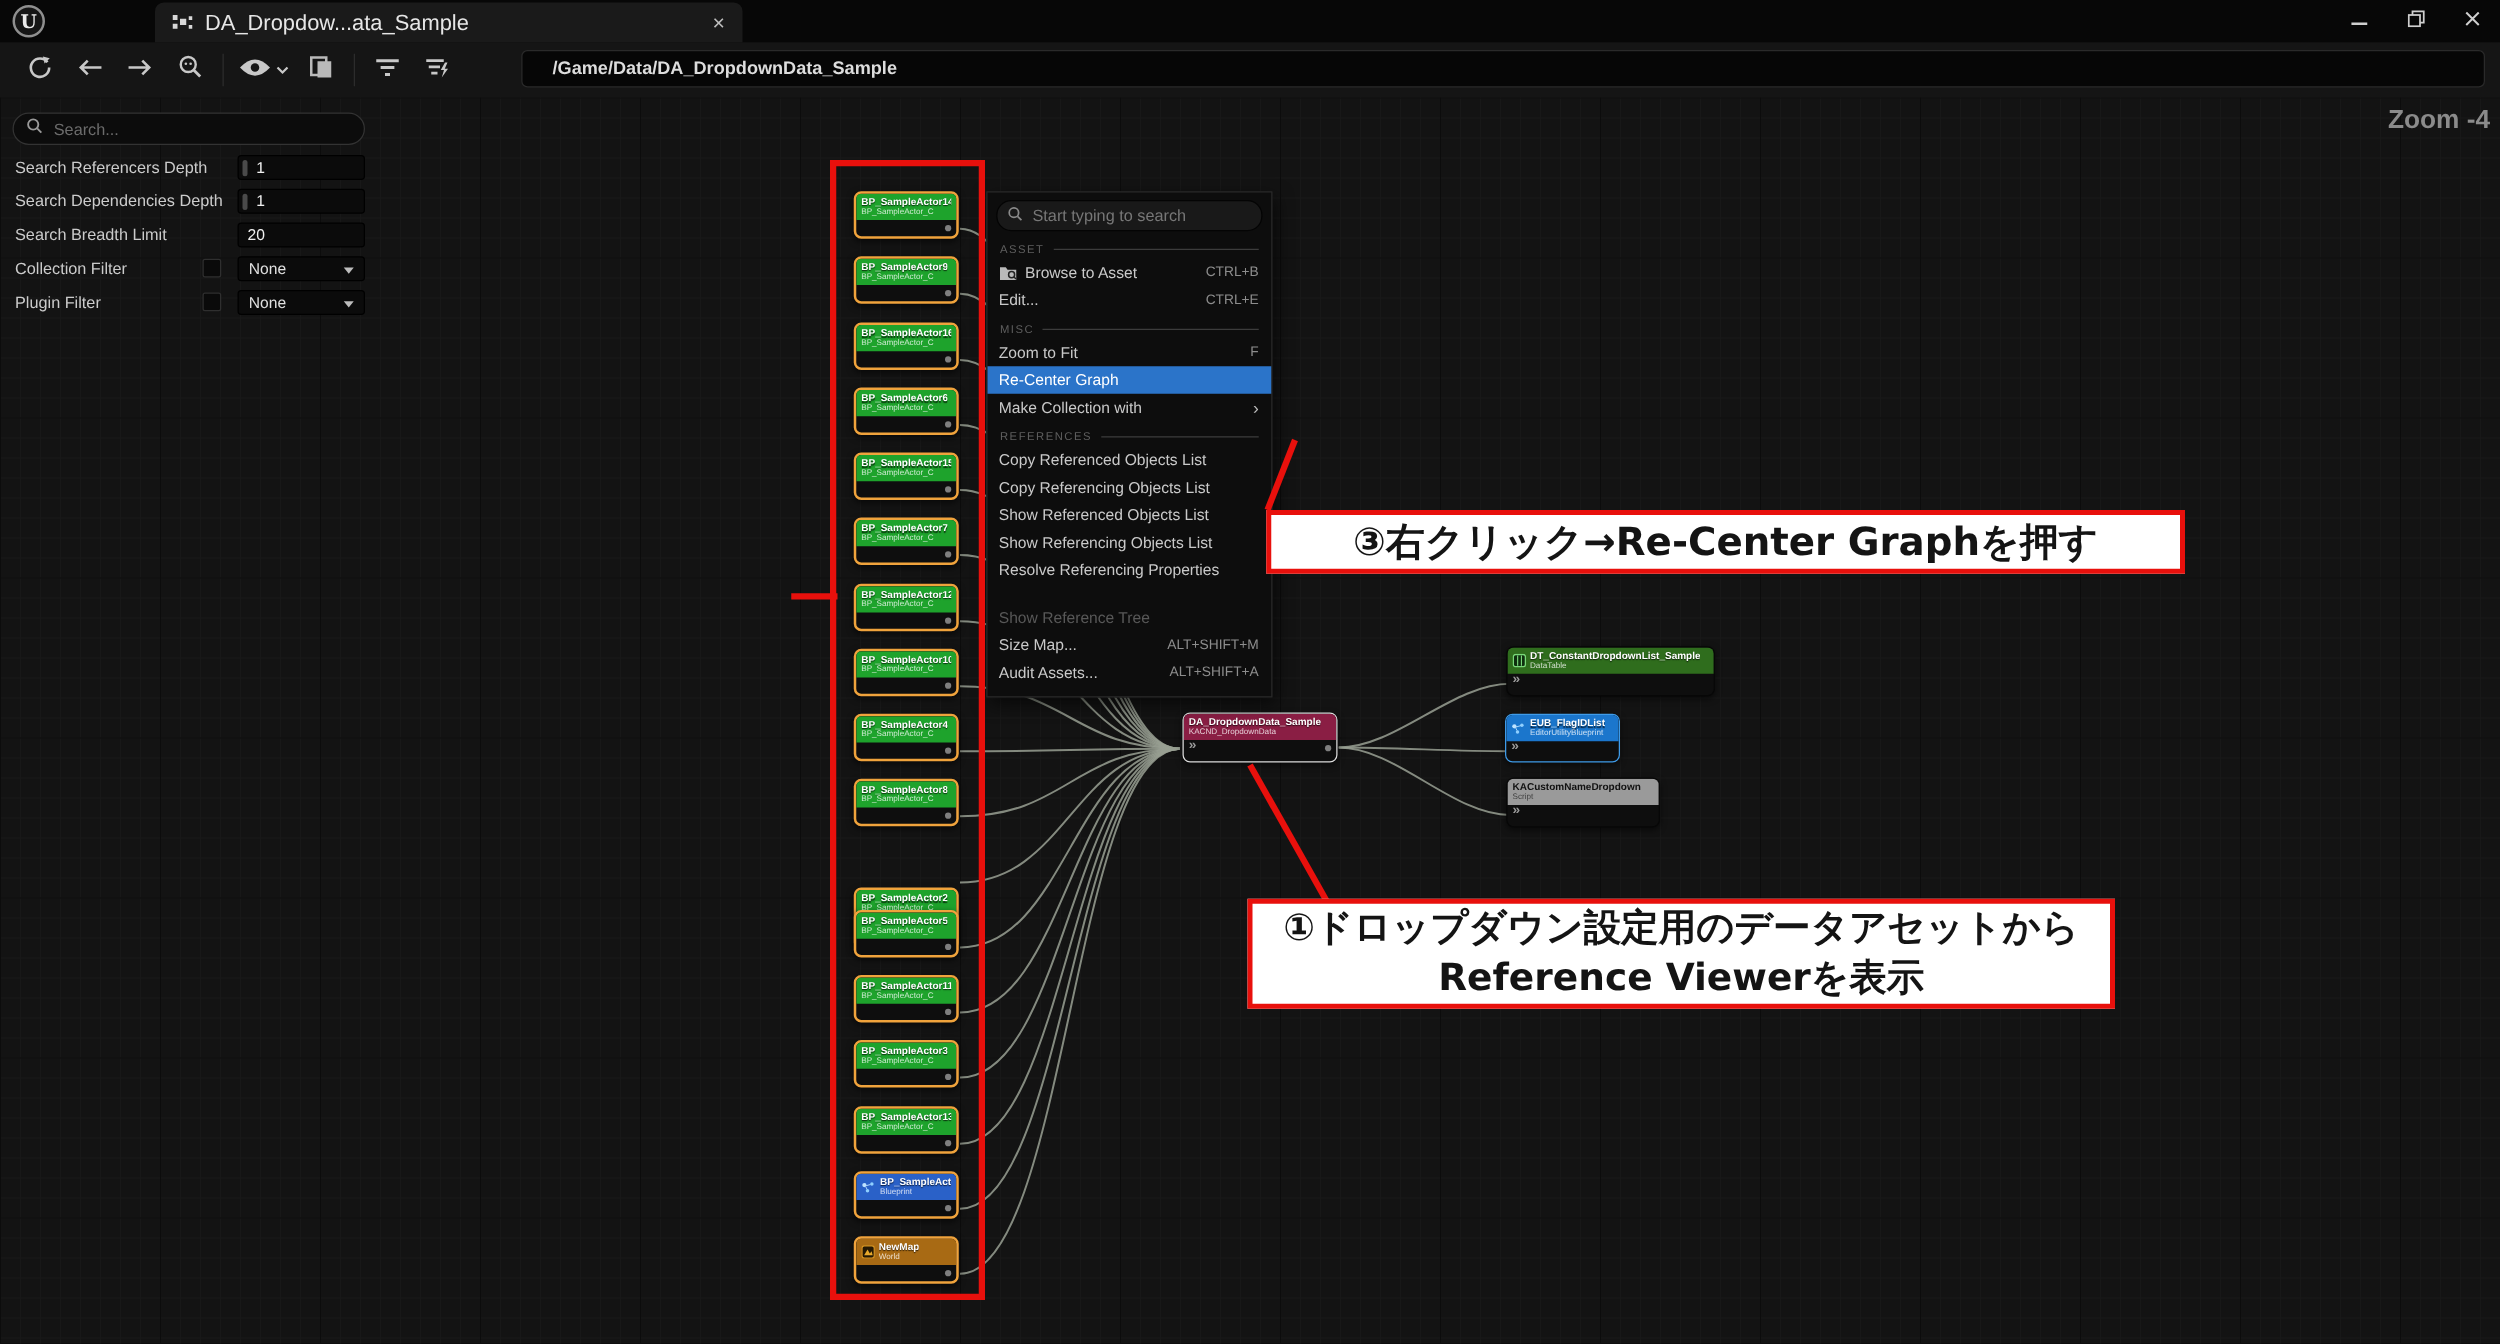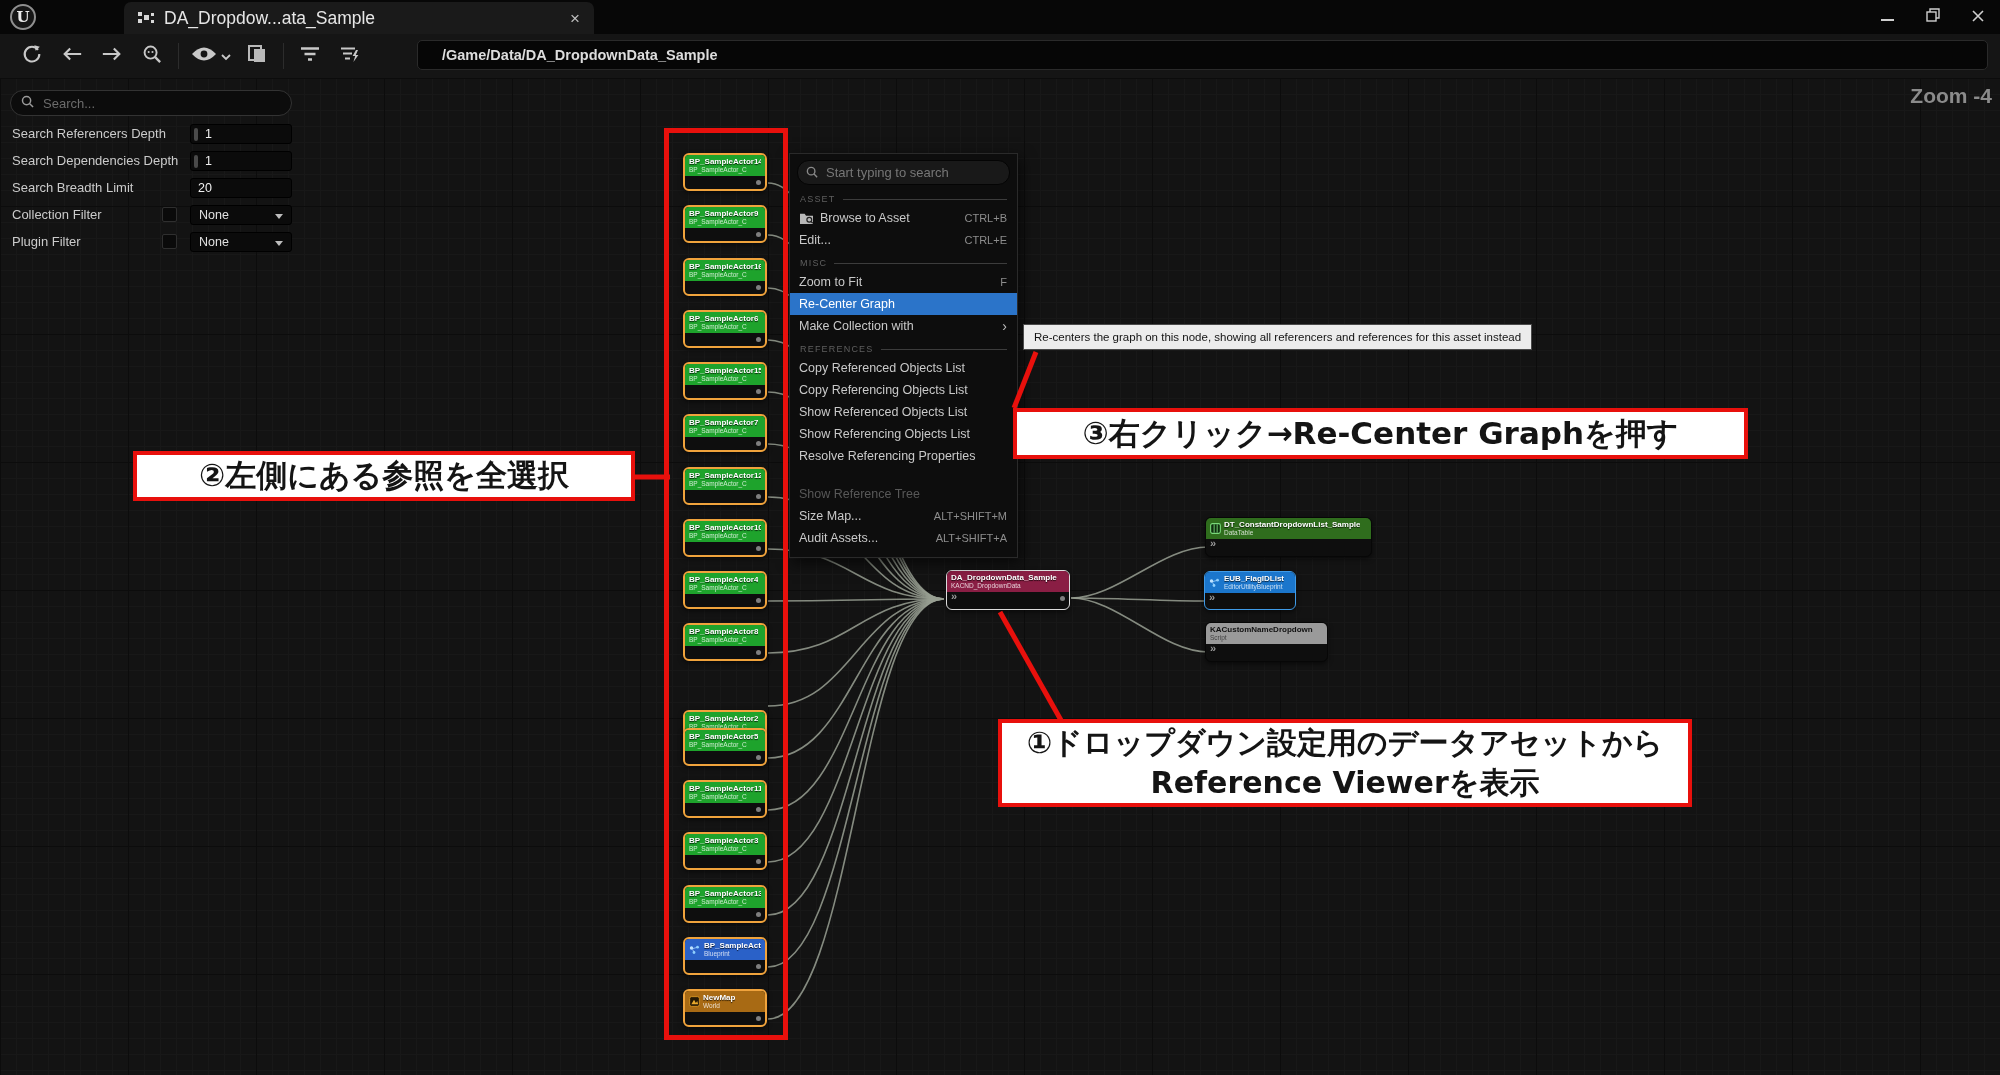--- a/index.html
+++ b/index.html
@@ -360,31 +360,27 @@
             <div style="display: inline;">Size Map...</div>
             <div class="mi-sc">ALT+SHIFT+M</div>
           </div>
           <div class="menu-item">
             <div style="display: inline;">Audit Assets...</div>
             <div class="mi-sc">ALT+SHIFT+A</div>
           </div>
         </div>
     </div>
 
-    <div class="tooltip">Re-centers the graph on this node, showing all referencers and references for this asset instead</div>
 
     <div class="red-rect"></div>
     <svg id="redlines" width="2000" height="997">
       <line x1="633" y1="399" x2="670" y2="399"></line>
       <line x1="1036" y1="274" x2="1014" y2="330"></line>
       <line x1="1000" y1="534" x2="1062" y2="644"></line>
     </svg>
-    <div class="ann ann-step2">
-        <div>②左側にある参照を全選択</div>
-      </div>
     <div class="ann ann-step3">
         <div>③右クリック→Re-Center Graphを押す</div>
       </div>
     <div class="ann ann-step1">
       <div>①ドロップダウン設定用のデータアセットから</div>
       <div>Reference Viewerを表示</div>
     </div>
   <div class="gnode actor-blueprint sel" style="left: 683px; top: 75px; width: 84px; height: 38px;">
         <div class="gn-hdr">
           <div class="gn-text">

